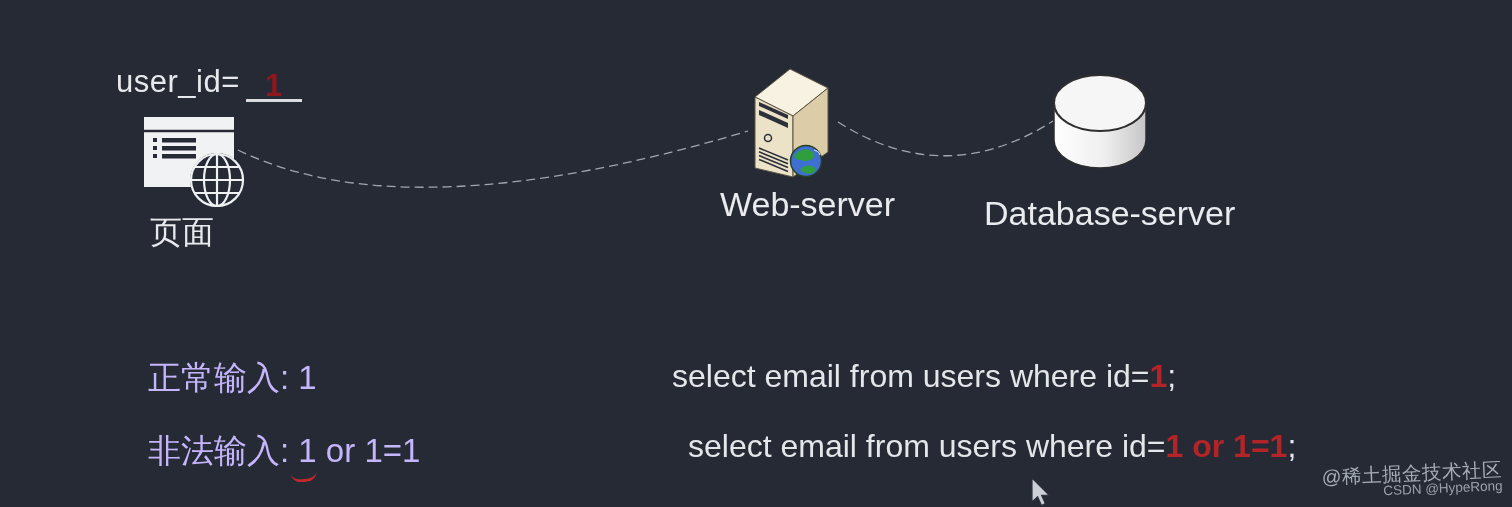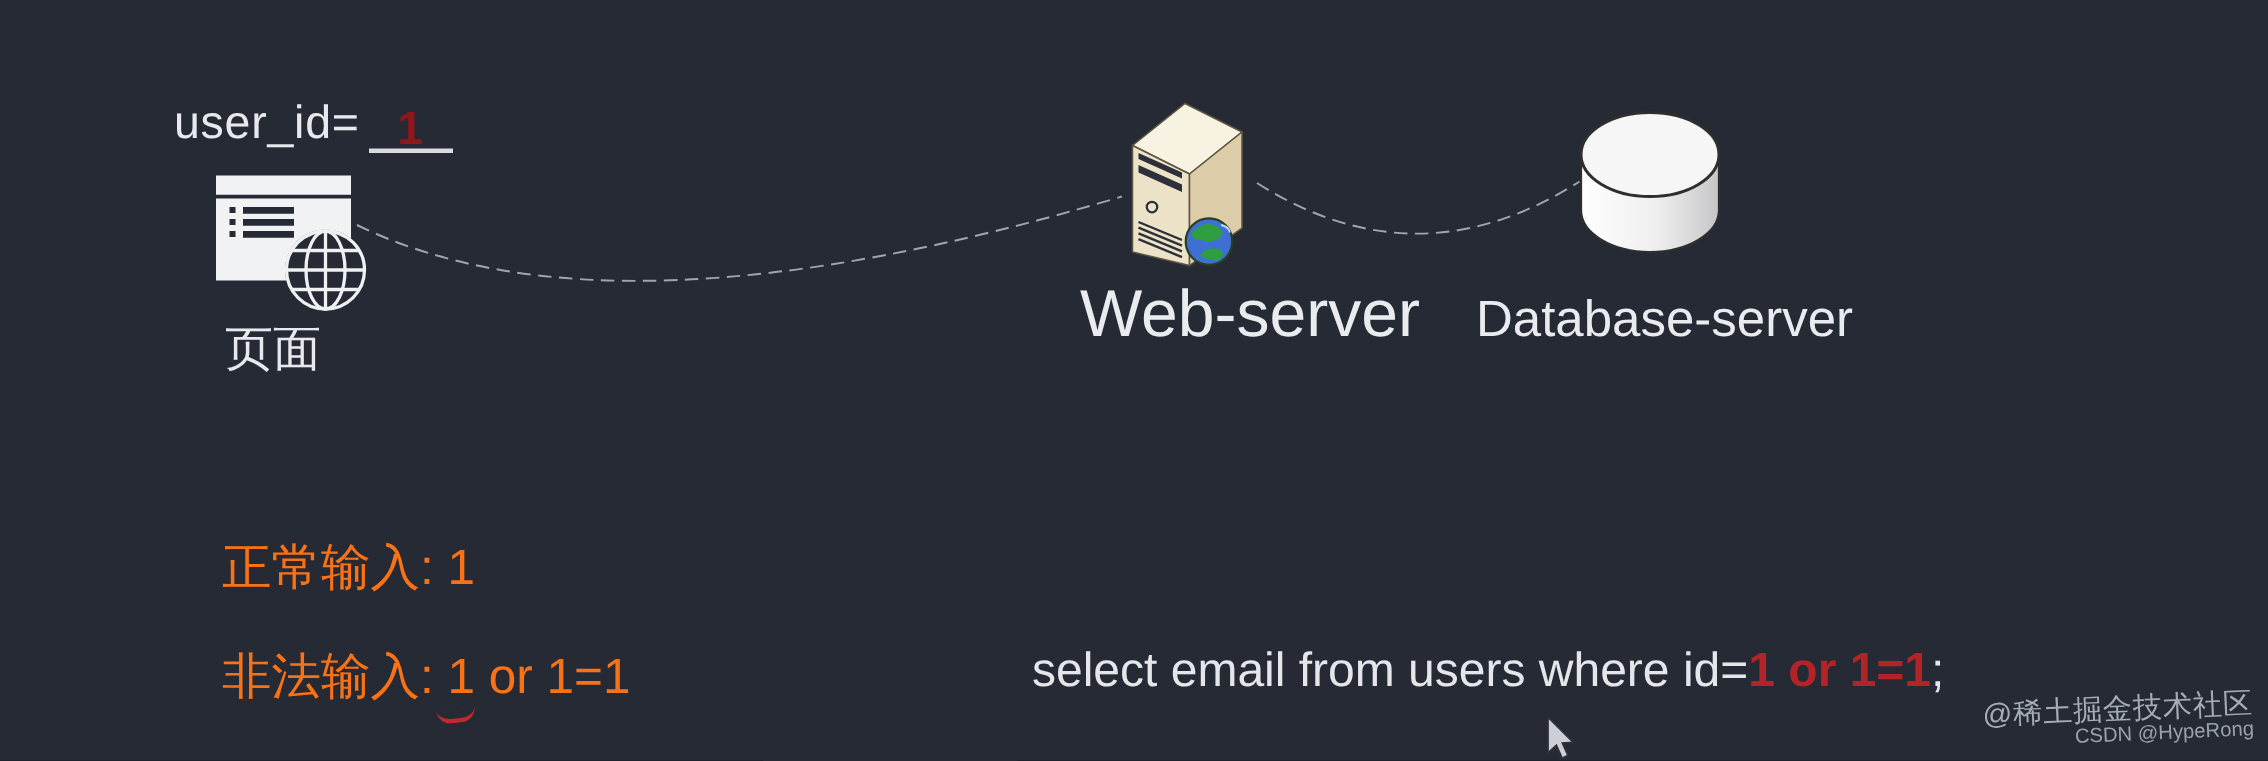--- a/index.html
+++ b/index.html
@@ -14,24 +14,24 @@
   #wires{position:absolute;left:0;top:0;pointer-events:none;}
   
   #user-annotation{left:116px;top:64px;font-size:31px;letter-spacing:.5px;}
   .blank{
     display:inline-block;min-width:56px;text-align:center;margin-left:6px;
     border-bottom:3px solid #d9dbde;position:relative;top:4px;line-height:26px;
   }
   .dark-red{color:#8e181c;font-weight:bold;}
   
   #label-page{left:150px;top:211px;font-size:32px;}
-  #label-web{left:720px;top:185px;font-size:44px;color:#e9ebee;}
+  #label-web{left:720px;top:185px;font-size:34px;color:#e9ebee;}
   #label-db{left:984px;top:194px;font-size:34px;color:#e9ebee;}
   
-  .cjk-row{font-size:33px;color:#f97316;}
+  .cjk-row{font-size:33px;color:#c4b5fd;}
   #row-normal{left:148px;top:356px;}
   #row-illegal{left:148px;top:429px;}
   .sql-row{font-size:32px;color:#e4e6ea;}
   #sql-normal{left:672px;top:358px;}
   #sql-illegal{left:664px;top:428px;margin-left:24px;}
   .sql-red{color:#b22428;font-weight:bold;}
   
   #red-underline{
     left:291px;top:472px;width:26px;height:7px;
     border-bottom:3px solid #c2292e;border-radius:0 0 14px 14px;
@@ -124,20 +124,23 @@
 
   <div id="label-db" class="abs">Database-server</div>
 
   <div id="row-normal" class="abs cjk-row">正常输入: 1</div>
 
   <div id="row-illegal" class="abs cjk-row">
     <span>非法输入: </span><span>1</span><span> or 1=1</span>
   </div>
   <div id="red-underline" class="abs"></div>
 
+  <div id="sql-normal" class="abs sql-row">
+    <span>select email from users where id=</span><span class="sql-red">1</span><span>;</span>
+  </div>
 
   <div id="sql-illegal" class="abs sql-row">
     <span>select email from users where id=</span><span class="sql-red">1 or 1=1</span><span>;</span>
   </div>
 
   <svg class="abs" style="left:1030px;top:478px;" width="22" height="29" viewBox="0 0 22 29">
     <path d="M2,0 L2,24 L7.6,18.8 L11.5,27.5 L15.3,25.6 L11.6,17.4 L19,17 Z" fill="#ccd0d6" stroke="#2e323c" stroke-width="1.2"></path>
   </svg>
 
   <div id="watermark" class="abs">

